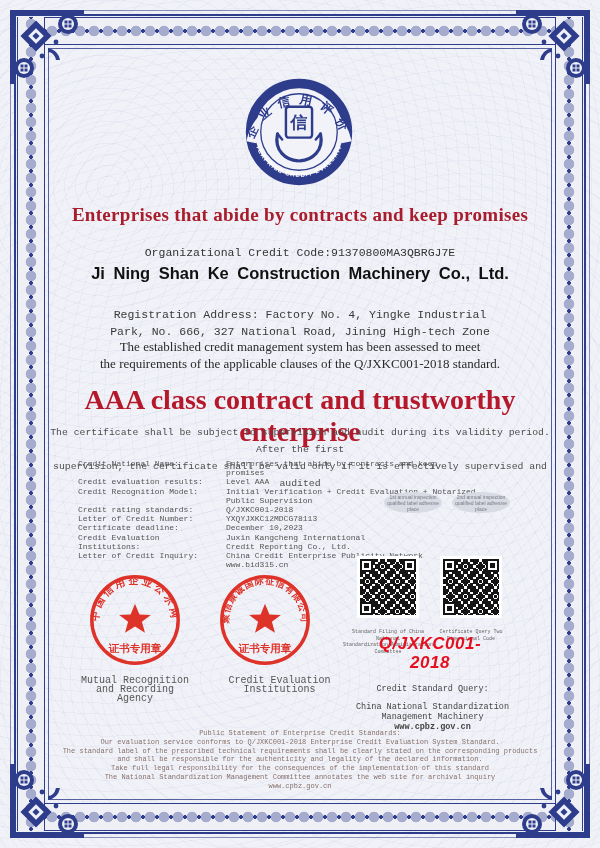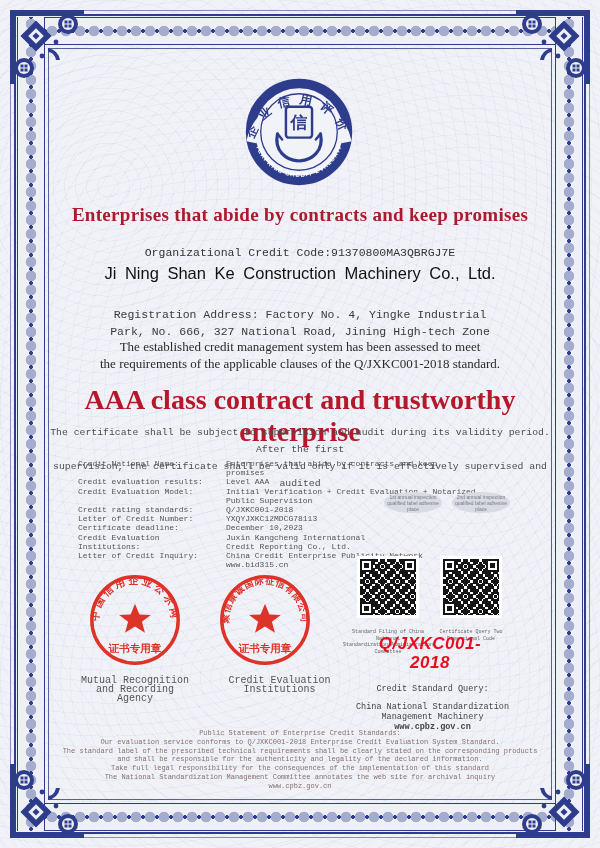--- a/index.html
+++ b/index.html
@@ -35,21 +35,21 @@
       radial-gradient(circle, rgba(46,60,140,.38) 5px, transparent 5.6px);
     background-size:26px 14px,26px 14px;background-position:50% 7px,50% 0;background-repeat:repeat-y;
     border-left:1px solid #2e3c8c;border-right:1px solid #2e3c8c;}
   .band-left{left:17px;} .band-right{right:17px;}
   .corner{width:78px;height:78px;}
   .c-tl{top:8px;left:8px;} .c-tr{top:8px;right:8px;transform:scaleX(-1);}
   .c-bl{bottom:8px;left:8px;transform:scaleY(-1);} .c-br{bottom:8px;right:8px;transform:scale(-1,-1);}
   
   .title{left:40px;right:40px;top:204px;font-size:19px;font-weight:bold;color:#a81c2c;letter-spacing:.3px;}
   .orgcode{left:40px;right:40px;top:238px;font-size:11.5px;color:#333;}
-  .company{left:30px;right:30px;top:264px;font-size:16.5px;font-weight:normal;color:#111;word-spacing:4px;}
+  .company{left:30px;right:30px;top:264px;font-size:16.5px;font-weight:bold;color:#111;word-spacing:4px;}
   .address{left:40px;right:40px;top:298px;font-size:11.5px;line-height:17px;color:#3a3a3a;}
   .assess{left:50px;right:50px;top:338px;font-size:13px;line-height:17px;color:#2a2a2a;}
   .grade{left:40px;right:40px;top:384px;font-size:28px;font-weight:bold;color:#b5182b;}
   .superv{left:45px;right:45px;top:416px;font-size:9.8px;line-height:17px;color:#4d4d4d;}
   .details{left:78px;top:451px;width:400px;font-size:8px;line-height:9.2px;color:#555;}
   .drow{display:flex;}
   .dlabel{width:148px;flex:none;}
   .dvalue{flex:1;}
   .sticker{width:58px;height:21px;background:#d9dbe4;border-radius:50%;
     font-size:5px;line-height:6px;color:#7a7a85;display:flex;flex-direction:column;justify-content:center;text-align:center;}
@@ -232,21 +232,21 @@
   <div class="abs details mono">
     <div class="drow">
         <span class="dlabel">Credit National Name:</span>
         <span class="dvalue pre">Enterprises that abide by contracts and keep promises</span>
       </div>
     <div class="drow">
         <span class="dlabel">Credit evaluation results:</span>
         <span class="dvalue pre">Level AAA</span>
       </div>
     <div class="drow">
-        <span class="dlabel">Credit Evaluation Model:</span>
+        <span class="dlabel">Credit Recognition Model:</span>
         <span class="dvalue pre">Initial Verification + Credit Evaluation + Notarized Public Supervision</span>
       </div>
     <div class="drow">
         <span class="dlabel">Credit rating standards:</span>
         <span class="dvalue pre">Q/JXKC001-2018</span>
       </div>
     <div class="drow">
         <span class="dlabel">Letter of Credit Number:</span>
         <span class="dvalue pre">YXQYJXKC12MDCG78113</span>
       </div>

